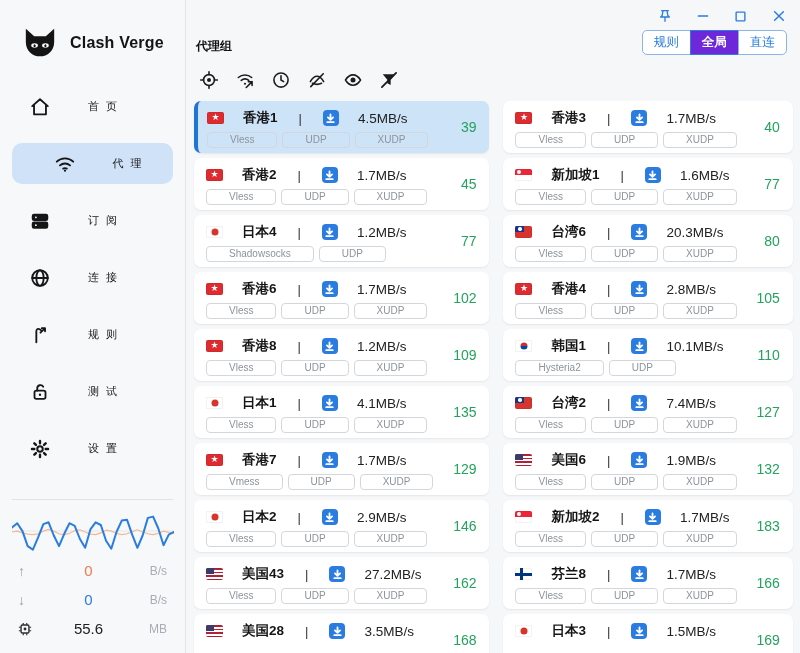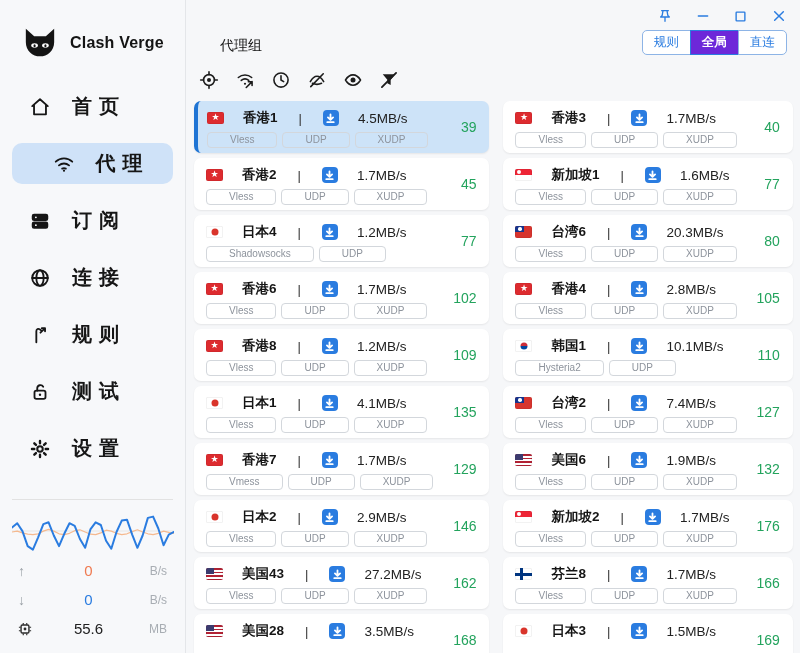--- a/index.html
+++ b/index.html
@@ -18,21 +18,21 @@
   .logo-cat { width:40px; height:34px; flex:none; }
   .app-title { font-size:16px; font-weight:bold; color:#141414; letter-spacing:.2px; }
 
   .nav { margin-top:22px; display:flex; flex-direction:column; gap:16px; padding:0 12px; }
   .nav-item {
     display:flex; align-items:center; height:41px; border-radius:10px;
     cursor:pointer; padding-left:16px;
   }
   .nav-item.active { background:#cfe2f8;justify-content:center; }
   .nav-icon { width:24px; height:24px; flex:none; display:flex; align-items:center; justify-content:center; }
-  .nav-label { margin-left:20px; font-size:20px; font-weight:bold; letter-spacing:7px; color:#161616; }
+  .nav-label { margin-left:36px; font-size:11px; font-weight:normal; letter-spacing:7px; color:#161616; }
 
   .side-bottom { margin-top:auto; padding:0 0 10px 0; }
   .traffic-graph { margin:0 12px; border-top:1px solid #e2e2e2; padding-top:4px; }
   .traffic-graph svg { display:block; width:162px; height:52px; }
   .stat-row { display:flex; align-items:center; padding:0 18px 0 18px; height:29px; }
   .stat-icon { width:26px; color:#9aa0a6; font-size:14px; }
   .stat-value { flex:1; text-align:center; font-size:15px; }
   .stat-unit { width:34px; text-align:right; font-size:12px; color:#a8adb3; }
   .v-up { color:#ef7a50; }
   .v-down { color:#2a7ce0; }
@@ -43,21 +43,21 @@
 
   .winctrl {
     position:absolute; top:5px; right:10px; display:flex; gap:14px; align-items:center;
   }
   .winctrl .wbtn {
     width:24px; height:22px; display:flex; align-items:center; justify-content:center;
     cursor:pointer; color:#2a7ce0;
   }
 
   .page-header { display:flex; align-items:flex-end; justify-content:space-between; padding:30px 14px 0 10px; }
-  .page-title { font-size:14px; font-weight:normal; color:#121212;margin-left:24px; }
+  .page-title { font-size:12px; font-weight:bold; color:#121212; }
 
   .mode-tabs { display:flex; }
   .mode-tab {
     border:1px solid #8db4e6; background:#fff; color:#2a7ce0;
     font-size:12.5px; padding:3px 11px; cursor:pointer; margin-left:-1px;
     font-family:inherit;
   }
   .mode-tab:first-child { border-radius:5px 0 0 5px; margin-left:0; }
   .mode-tab:last-child { border-radius:0 5px 5px 0;text-align:right; }
   .mode-tab.active { background:#6d28d9; border-color:#2a7ce0; color:#fff; font-weight:bold; }
@@ -662,21 +662,21 @@
                 <path d="M6 1.5 v5.5 M3.2 4.8 L6 7.5 L8.8 4.8 M2.5 10 h7"></path>
               </svg>
       </span>
       <span class="p-speed">1.7MB/s</span>
     </div>
     <div class="tags">
             <span class="tag">Vless</span>
             <span class="tag">UDP</span>
             <span class="tag">XUDP</span>
           </div>
-    <span class="p-latency">176</span>
+    <span class="p-latency">183</span>
   </div>
 
   <div class="card">
     <div class="card-top">
       <span class="flag flag-fi"></span>
       <span class="p-name">芬兰8</span>
       <span class="p-sep">|</span>
       <span class="dl-badge">
         <svg viewBox="0 0 12 12">
                 <path d="M6 1.5 v5.5 M3.2 4.8 L6 7.5 L8.8 4.8 M2.5 10 h7"></path>

